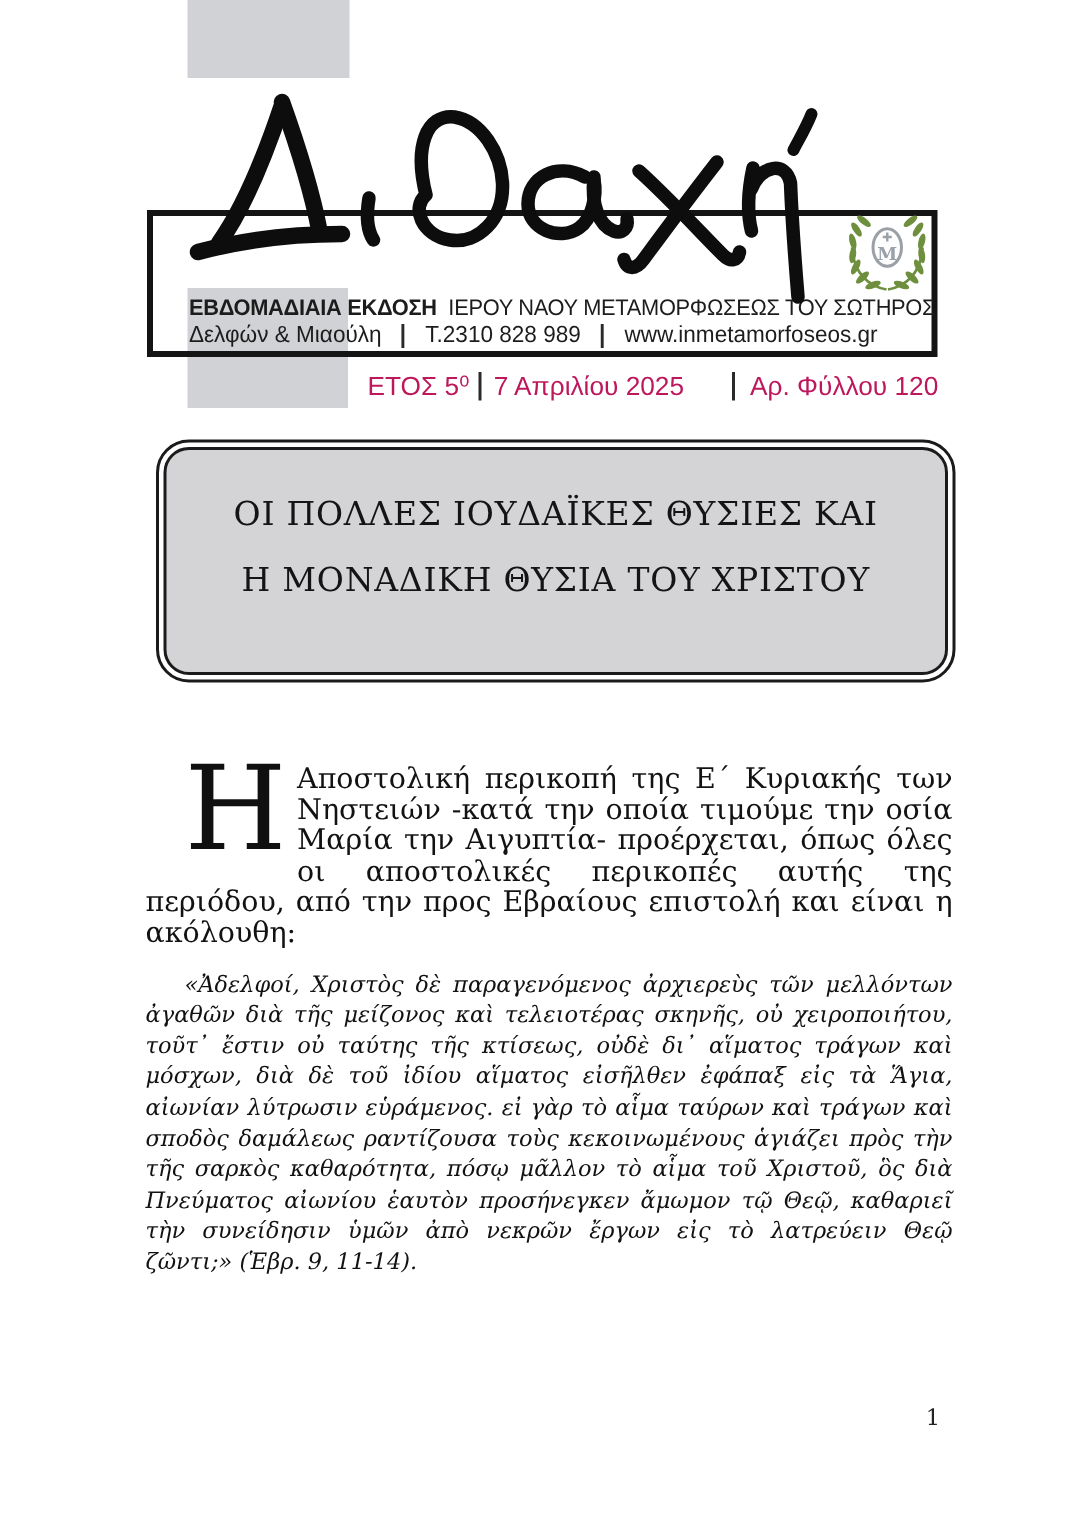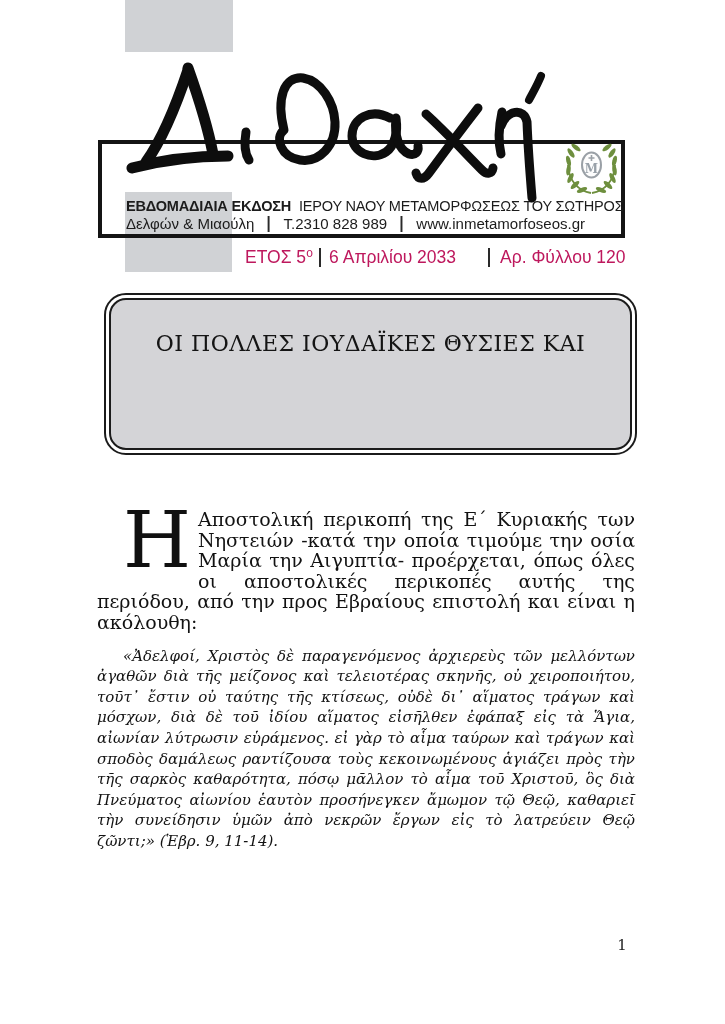--- a/index.html
+++ b/index.html
@@ -148,28 +148,29 @@
     <span>Δελφών &amp; Μιαούλη</span>
     <span class="vbar"></span>
     <span>Τ.2310 828 989</span>
     <span class="vbar"></span>
     <span>www.inmetamorfoseos.gr</span>
   </div>
 
   <div class="issue-line">
     <span>ΕΤΟΣ 5⁰</span>
     <span class="vbar tall gap-s"></span>
-    <span>6 Απριλίου 2033</span>
+    <span>7 Απριλίου 2025</span>
     <span class="vbar tall gap-l"></span>
     <span>Αρ. Φύλλου 120</span>
   </div>
 
   <div class="title-box-outer">
     <div class="title-box-inner">
       <div class="tb1">ΟΙ ΠΟΛΛΕΣ ΙΟΥΔΑΪΚΕΣ ΘΥΣΙΕΣ ΚΑΙ</div>
+      <div class="tb2">Η ΜΟΝΑΔΙΚΗ ΘΥΣΙΑ ΤΟΥ ΧΡΙΣΤΟΥ</div>
     </div>
   </div>
 
   <div class="article">
     <p class="intro"><span class="dropcap">Η</span><span>Αποστολική περικοπή της Ε΄ Κυριακής των Νηστειών -κατά την οποία τιμούμε την οσία Μαρία την Αιγυπτία- προέρχεται, όπως όλες οι αποστολικές περικοπές αυτής της περιόδου, από την προς Εβραίους επιστολή και είναι η ακόλουθη:</span></p>
     <p class="quote">«Ἀδελφοί, Χριστὸς δὲ παραγενόμενος ἀρχιερεὺς τῶν μελλόντων ἀγαθῶν διὰ τῆς μείζονος καὶ τελειοτέρας σκηνῆς, οὐ χειροποιήτου, τοῦτ᾽ ἔστιν οὐ ταύτης τῆς κτίσεως, οὐδὲ δι᾽ αἵματος τράγων καὶ μόσχων, διὰ δὲ τοῦ ἰδίου αἵματος εἰσῆλθεν ἐφάπαξ εἰς τὰ Ἅγια, αἰωνίαν λύτρωσιν εὑράμενος. εἰ γὰρ τὸ αἷμα ταύρων καὶ τράγων καὶ σποδὸς δαμάλεως ραντίζουσα τοὺς κεκοινωμένους ἁγιάζει πρὸς τὴν τῆς σαρκὸς καθαρότητα, πόσῳ μᾶλλον τὸ αἷμα τοῦ Χριστοῦ, ὃς διὰ Πνεύματος αἰωνίου ἑαυτὸν προσήνεγκεν ἄμωμον τῷ Θεῷ, καθαριεῖ τὴν συνείδησιν ὑμῶν ἀπὸ νεκρῶν ἔργων εἰς τὸ λατρεύειν Θεῷ ζῶντι;» (Ἑβρ. 9, 11-14).</p>
   </div>
 
   <div class="page-number">1</div>
 

